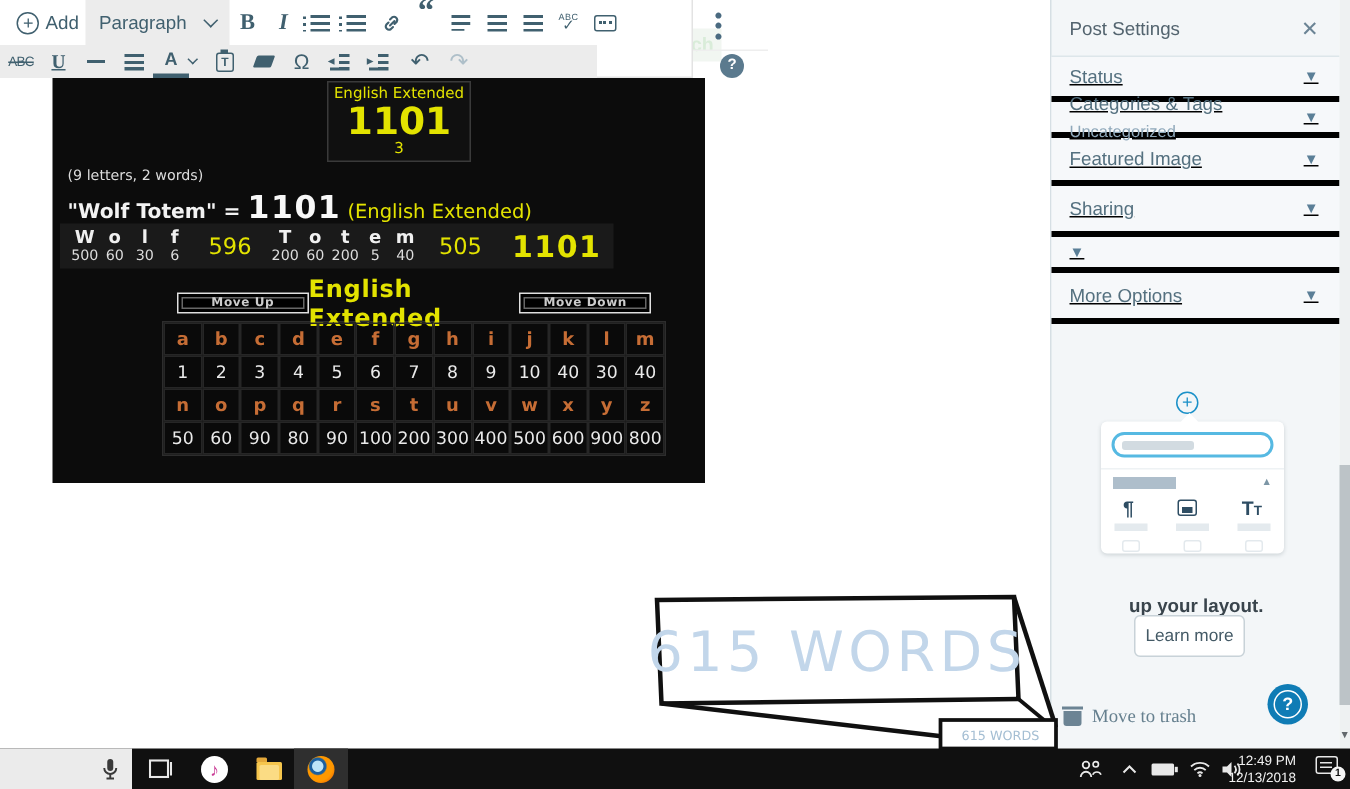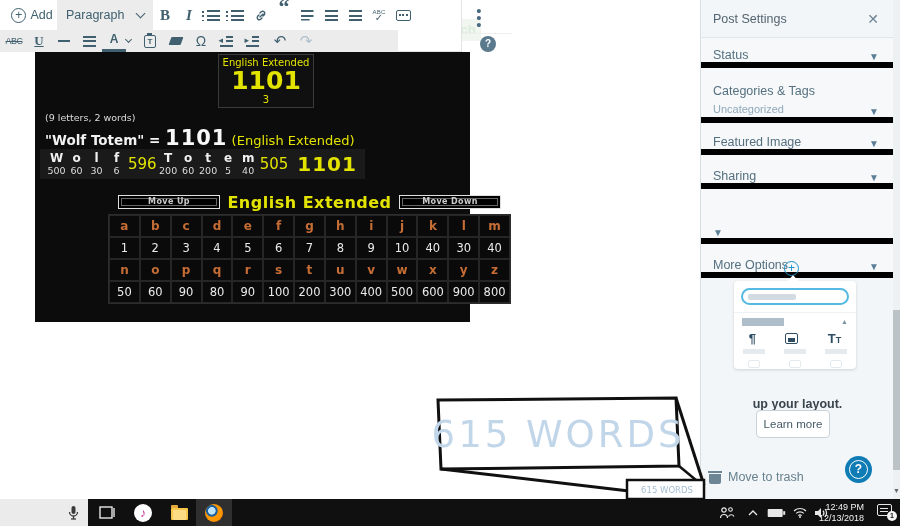--- a/index.html
+++ b/index.html
@@ -68,23 +68,23 @@
   .gem-note { position:absolute; left:10px; top:60px; font-size:9.5px; color:#dddddd; }
   .gem-eq { position:absolute; left:10px; top:74px; white-space:nowrap; }
   .gem-eq .p { font-size:13.5px; font-weight:bold; color:#f2f2f2; }
   .gem-eq .v { font-size:21px; font-weight:bold; color:#f8f8f8; letter-spacing:1px; }
   .gem-eq .c { font-size:13px; color:#e3e300; }
   .breakdown { position:absolute; left:5px; top:97px; background:#1a1a1a; display:inline-flex;
                align-items:center; padding:3px 8px; gap:3px; }
   .bd-col { display:flex; flex-direction:column; align-items:center; width:17px; }
   .bd-col .L { font-size:12px; font-weight:bold; color:#f0f0f0; line-height:13px; }
   .bd-col .V { font-size:9.5px; color:#dcdcdc; line-height:11px; }
-  .bd-sum { color:#e3e300; font-size:15px; margin:0 0; }
+  .bd-sum { color:#e3e300; font-size:15px; margin:0 11px; }
   .bd-total { color:#e3e300; font-size:20px; font-weight:bold; margin-left:6px; letter-spacing:1px; }
-  .gem-table { position:absolute; left:73px; top:138px; width:403px; }
+  .gem-table { position:absolute; left:73px; top:138px; width:336px; }
   .gem-thead { display:flex; align-items:center; justify-content:space-between; height:24px; padding:0 10px; }
   .gem-btn { width:102px; height:14px; background:#000; border:1px solid #e0e0e0;
              box-shadow:inset 0 0 0 2px #000, inset 0 0 0 3px #666; color:#cccccc; font-size:8px;
              font-weight:bold; text-align:center; line-height:12px; letter-spacing:.4px; }
   .gem-title { color:#e3e300; font-size:16px; font-weight:bold; letter-spacing:.5px; }
   .gem-grid { display:grid; grid-template-columns:repeat(13,1fr); border:1px solid #2d2d2d;
               background:#0a0a0a; }
   .gcell { height:22px; border:1px solid #262626; display:flex; align-items:center; justify-content:center; }
   .glet { color:#c66d35; font-size:12px; font-weight:bold; }
   .gval { color:#eaeaea; font-size:11.5px; }
@@ -96,26 +96,26 @@
   
   .callout { position:absolute; left:0; top:0; z-index:40; pointer-events:none; }
 
   
   .sidebar { position:absolute; left:700px; top:0; width:193px; height:499px; background:#f3f6f8;
              border-left:1px solid #d6dfe4; z-index:5; }
   .sb-header { height:38px; display:flex; align-items:center; justify-content:space-between;
                padding:0 14px 0 12px; border-bottom:1px solid #dde6ea; }
   .sb-title { font-size:12.5px; color:#53646f; }
   .sb-close { color:#6b8495; font-size:14px; line-height:14px; }
-  .sb-sec { display:flex; align-items:flex-end; justify-content:space-between; padding:0 14px 0 12px;
-            border-bottom:6px solid #000000; background:#f6f8fa; }
+  .sb-sec { display:flex; align-items:center; justify-content:space-between; padding:0 14px 0 12px;
+            border-bottom:4px solid #000000; background:#f6f8fa;text-decoration:underline; }
   .sb-sec .lab { font-size:12.5px; color:#54707f; }
   .sb-sec .sub { font-size:11px; color:#8fa8ba; margin-top:2px; }
   .sb-car { color:#5b7f97; font-size:10px; }
-  .h30 { height:30px; } .h40 { height:55px; } .h32 { height:32px; } .h34 { height:34px; }
+  .h30 { height:30px; } .h40 { height:24px; } .h32 { height:32px; } .h34 { height:34px; }
   .promo { position:absolute; left:0; top:248px; width:193px; }
   .promo-plus { position:absolute; left:83px; top:13px; width:15px; height:15px; border:1.5px solid #1a90c8;
                 border-radius:50%; color:#1a90c8; font-size:12px; text-align:center; line-height:13px; }
   .promo-card { position:absolute; left:33px; top:33px; width:122px; height:88px; background:#fff;
                 border-radius:4px; box-shadow:0 1px 3px rgba(30,50,60,.18); }
   .promo-card:before { content:""; position:absolute; top:-4px; left:55px; width:8px; height:8px;
                        background:#fff; transform:rotate(45deg); }
   .pc-input { position:absolute; left:7px; top:7px; width:108px; height:17px; border:2px solid #56b9e2;
               border-radius:9px; }
   .pc-input i { position:absolute; left:5px; top:4px; width:48px; height:6px; background:#d2dbe1; border-radius:2px; }
@@ -135,21 +135,21 @@
   .promo-text { position:absolute; left:0; top:128px; width:193px; text-align:center; font-size:12.5px;
                 font-weight:bold; color:#39444c; line-height:19px; }
   .learn-btn { position:absolute; left:55px; top:162px; width:74px; height:28px; background:#fff;
                border:1px solid #c8d2d8; border-radius:4px; font-size:11.5px; color:#445a66;
                text-align:center; line-height:26px; }
   .trash-row { position:absolute; left:8px; top:470px; display:flex; align-items:center; gap:7px; }
   .trash-icn { width:12px; height:13px; position:relative; }
   .trash-icn .bin { position:absolute; left:0; top:3px; width:12px; height:10px; background:#6c8494;
                     border-radius:0 0 2px 2px; }
   .trash-icn .lid { position:absolute; left:-1px; top:0; width:14px; height:2px; background:#6c8494; }
-  .trash-lab { font-size:12.5px; color:#66808f; }
+  .trash-lab { font-size:12.5px; color:#66808f;font-family:Liberation Serif, serif; }
   .help-circle { position:absolute; left:845px; top:456px; width:27px; height:27px; border-radius:50%;
                  background:#0f7cb5; z-index:6; display:flex; align-items:center; justify-content:center; }
   .help-circle span { width:19px; height:19px; border:1.5px solid #fff; border-radius:50%; color:#fff;
                       font-size:12px; font-weight:bold; text-align:center; line-height:17px; }
 
   
   .scrollbar { position:absolute; left:893px; top:0; width:7px; height:499px; background:#eef1f2; z-index:7; }
   .scroll-thumb { position:absolute; left:0; top:310px; width:7px; height:160px; background:#bcc3c7; }
   .scroll-arrow { position:absolute; left:0; top:487px; width:7px; text-align:center; font-size:7px; color:#62686c; }
 

